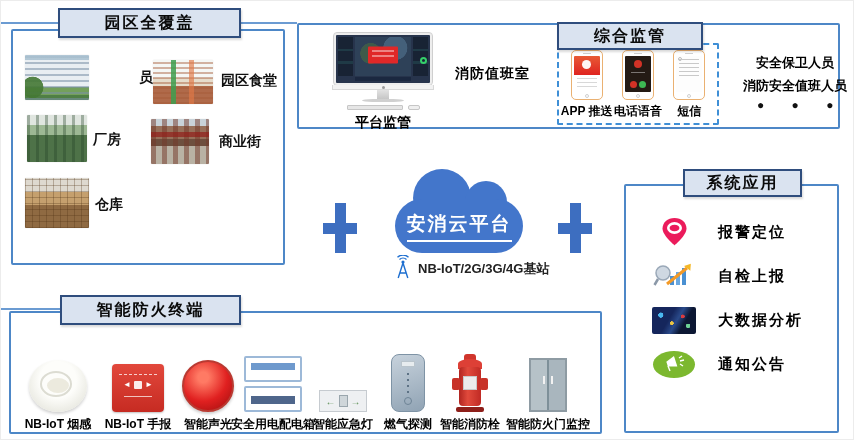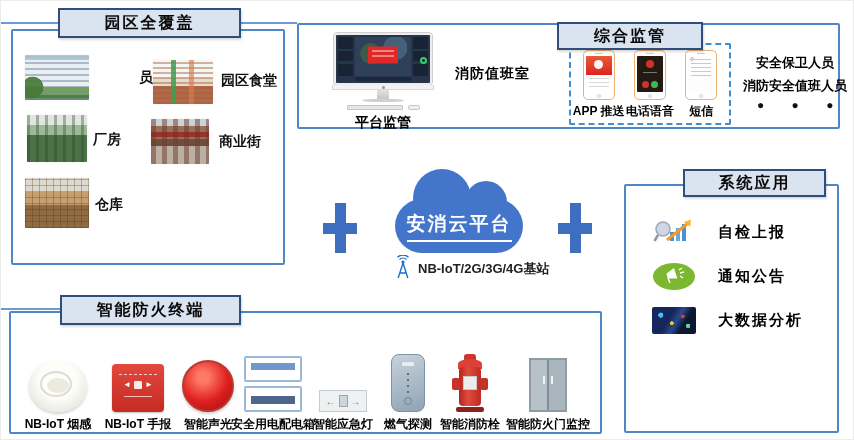--- a/index.html
+++ b/index.html
@@ -51,21 +51,21 @@
   .m-stand { width:12px; height:9px; margin:0 auto; background:linear-gradient(#e2e2e2,#c6c6c6); }
   .m-base { width:42px; height:3px; margin:0 auto; background:#d0d0d0; border-radius:50%/100%; }
   .m-desk { display:flex; justify-content:center; gap:5px; margin-top:3px; }
   .m-kb { width:56px; height:5px; background:#e6e6e6; border:1px solid #c6c6c6; border-radius:1px; }
   .m-mouse { width:12px; height:5px; background:#efefef; border:1px solid #c6c6c6; border-radius:2px; }
   .m-label { margin-top:4px; font-size:14px; font-weight:bold; }
 
   .duty-label { position:absolute; left:156px; top:40px; font-size:14px; font-weight:bold; letter-spacing:1px; }
 
   
-  .dashed-box { position:absolute; left:258px; top:18px; width:162px; height:82px; border:2px dashed #3f8fd6; border-radius:2px; display:flex; justify-content:space-around; padding:5px 2px 3px; z-index:2;margin-left:12px; }
+  .dashed-box { position:absolute; left:258px; top:18px; width:162px; height:82px; border:2px dashed #3f8fd6; border-radius:2px; display:flex; justify-content:space-around; padding:5px 2px 3px; z-index:2; }
   .channel { display:flex; flex-direction:column; align-items:center; width:50px; }
   .phone { position:relative; width:32px; height:57px; background:#fff; border:1px solid #eab172; border-radius:5px; }
   .phone .spk { position:absolute; top:2px; left:50%; width:8px; height:1px; margin-left:-4px; background:#cfcfcf; }
   .phone .home { position:absolute; bottom:1px; left:50%; width:4px; height:4px; margin-left:-2px; border:1px solid #d0d0d0; border-radius:50%; }
   .scr { position:absolute; top:5px; left:2px; right:2px; bottom:7px; overflow:hidden; border-radius:1px; }
   .scr-app .top { height:52%; background:linear-gradient(180deg,#e85a35,#df2420); position:relative; }
   .scr-app .top i { position:absolute; left:50%; top:50%; width:9px; height:9px; margin:-5px 0 0 -5px; border-radius:50%; background:#fff; opacity:.95; }
   .scr-app .bot { height:48%; background:#fff; padding:3px 3px 0; }
   .scr-app .bot i { display:block; height:1px; background:#d8d8d8; margin-bottom:3px; }
   .scr-call { background:#241a14; }
@@ -275,51 +275,60 @@
         <path d="M2.5 2.2 A8 8 0 0 1 13.5 2.2" stroke="#1e6fd0" stroke-width="1.3" fill="none"></path>
       </svg>
     </span>
     <span class="net-label">NB-IoT/2G/3G/4G基站</span>
   </div>
 
   <div class="panel" style="left:623px;top:183px;width:215px;height:249px;"></div>
   <div class="app-rows">
     <div class="app-row">
       <div class="app-icon">
+        <svg width="27" height="30" viewBox="0 0 27 30">
+          <path d="M13.5 1 C6.5 1 1.5 5.6 1.5 11.6 c0 7 12 16.8 12 16.8 s12 -9.8 12 -16.8 C25.5 5.6 20.5 1 13.5 1 z" fill="#eb1b5b"></path>
+          <ellipse cx="13.5" cy="11" rx="6.2" ry="4.6" fill="none" stroke="#ffffff" stroke-width="2.6"></ellipse>
+        </svg>
+      </div>
+      <div class="app-label">报警定位</div>
+    </div>
+    <div class="app-row">
+      <div class="app-icon">
         <svg width="42" height="28" viewBox="0 0 42 28">
           <circle cx="10" cy="11" r="7" fill="#cfd8e2" stroke="#9aa8b8" stroke-width="1.5"></circle>
           <line x1="5" y1="17" x2="1.5" y2="23" stroke="#8b98a8" stroke-width="2.5"></line>
           <rect x="17" y="14" width="4" height="9" fill="#4a90d2"></rect>
           <rect x="23" y="10" width="4" height="13" fill="#6aa8e0"></rect>
           <rect x="29" y="6" width="4" height="17" fill="#4a90d2"></rect>
           <path d="M14 22 L34 6" stroke="#f49a26" stroke-width="3" fill="none"></path>
           <path d="M36 1 L40 7 L32 7 Z" fill="#f4b826" transform="rotate(38 36 4)"></path>
         </svg>
       </div>
       <div class="app-label">自检上报</div>
     </div>
     <div class="app-row">
       <div class="app-icon">
+          <div class="ic-bigdata"></div>
+        </div>
+      <div class="app-label">大数据分析</div>
+    </div>
+    <div class="app-row">
+      <div class="app-icon">
         <div class="ic-notice">
           <svg width="24" height="18" viewBox="0 0 24 18">
             <path d="M14 2 L14 13 L5 10 L5 5 Z" fill="#ffffff" transform="rotate(-18 10 8)"></path>
             <path d="M6 11 L8 16 M17 3 L20 1 M18 6 L22 5 M18 9 L21 11" stroke="#ffffff" stroke-width="1.4"></path>
           </svg>
         </div>
       </div>
       <div class="app-label">通知公告</div>
     </div>
-    <div class="app-row">
-      <div class="app-icon">
-          <div class="ic-bigdata"></div>
-        </div>
-      <div class="app-label">大数据分析</div>
-    </div>
-  </div>
-  <div class="title-box" style="left:682px;top:168px;width:143px;height:28px;">系统应用</div>
+  </div>
+  <div class="title-box" style="left:682px;top:168px;width:119px;height:28px;">系统应用</div>
 
   <div class="panel" style="left:8px;top:310px;width:593px;height:123px;">
     <div class="term" style="left:5px;">
       <div class="t-ic">
         <div class="icon-smoke">
             <div class="smoke-outer"></div>
             <div class="smoke-ring"></div>
             <div class="smoke-core"></div>
           </div>
       </div>

